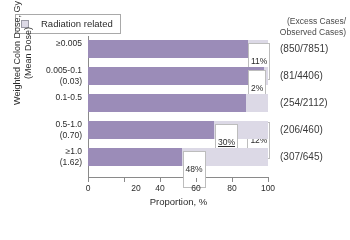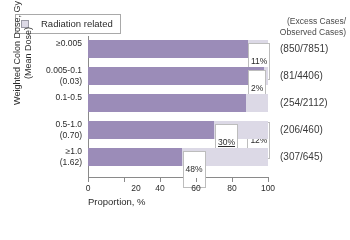--- a/index.html
+++ b/index.html
@@ -155,21 +155,21 @@
   }
   #xaxis{
     position:absolute;
     left:88px; top:178px;
     width:181px; height:20px;
   }
   #xaxis-title{
     position:absolute;
     left:88px; top:196px;
     width:181px;
-    text-align:left;
+    text-align:center;
     font-size:9.5px;
     line-height:11px;
     color:#2b2b2b;
   }
 </style>
 </head>
 <body>
 
 <div id="legend">
   <span class="swatch"></span>

